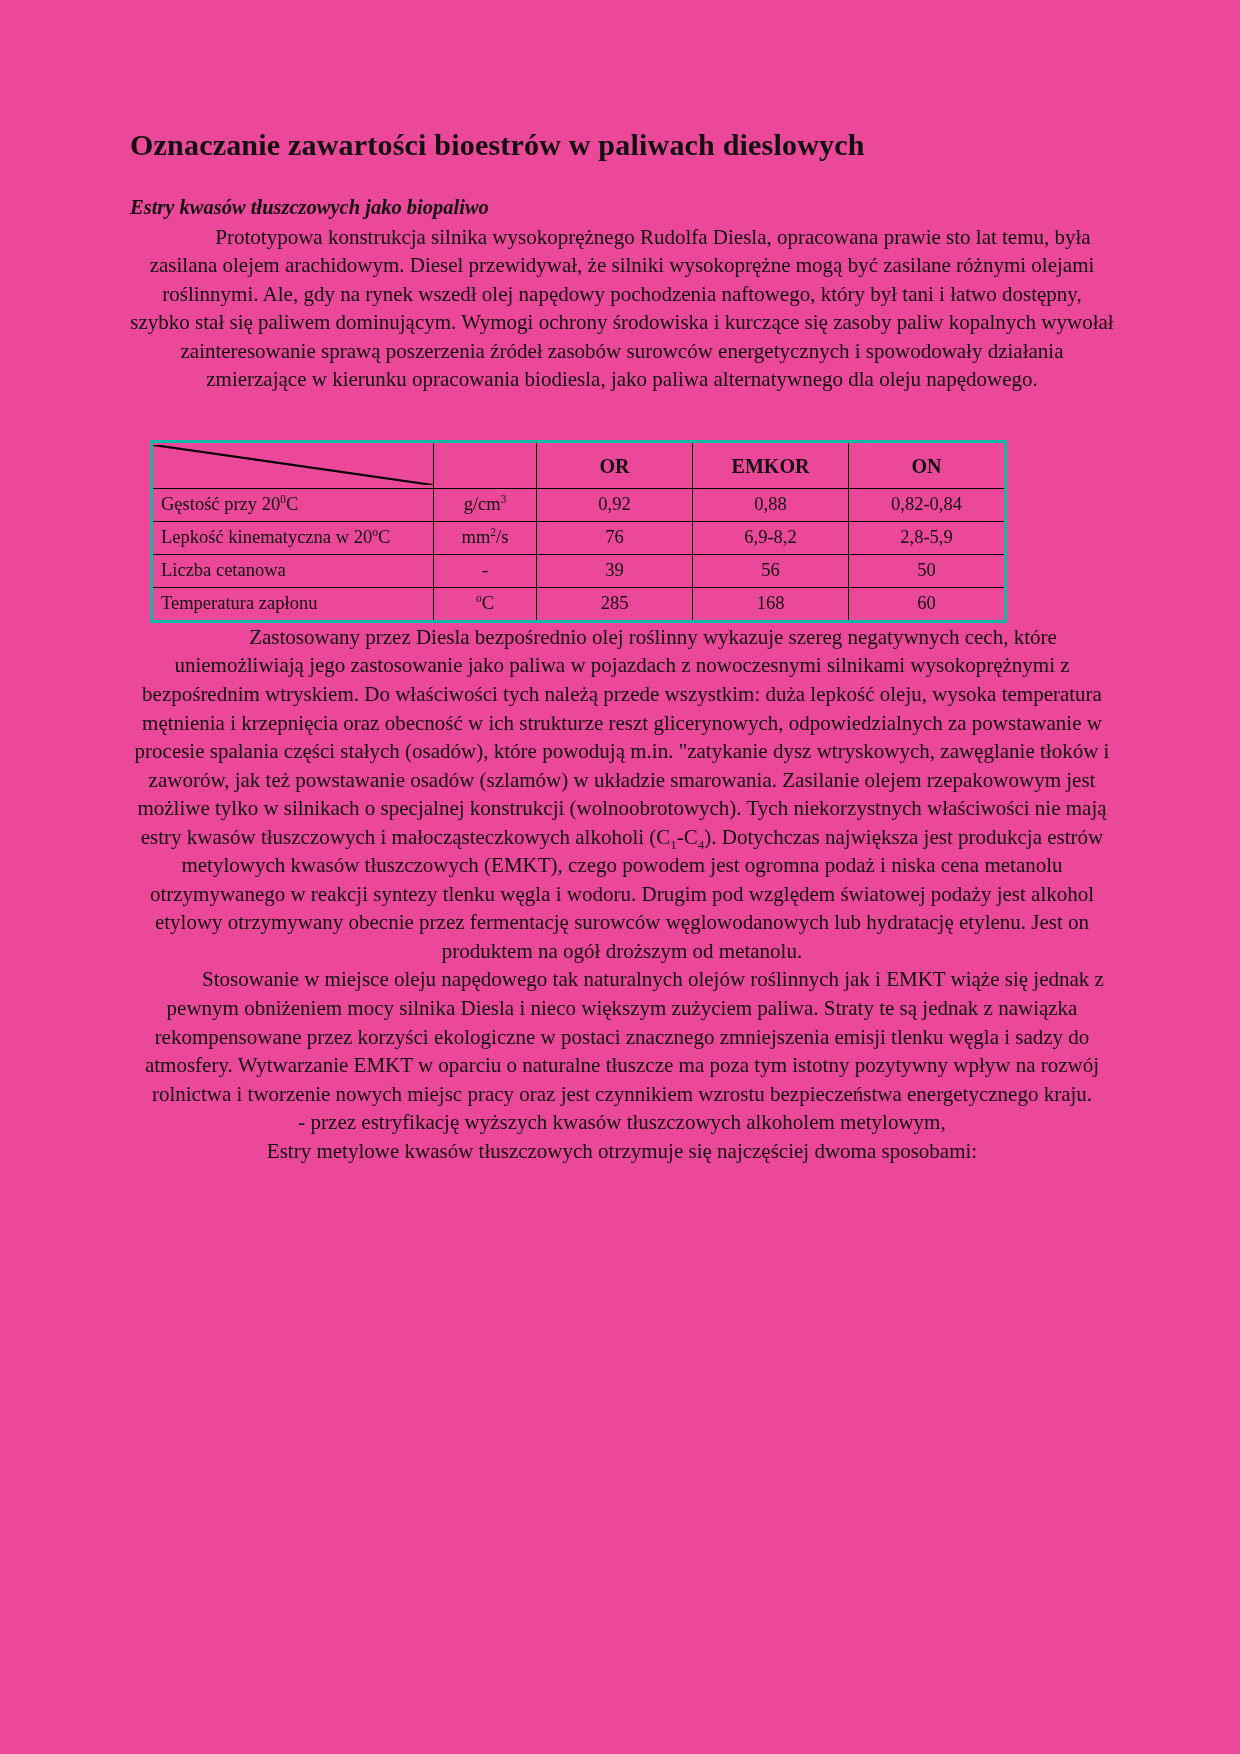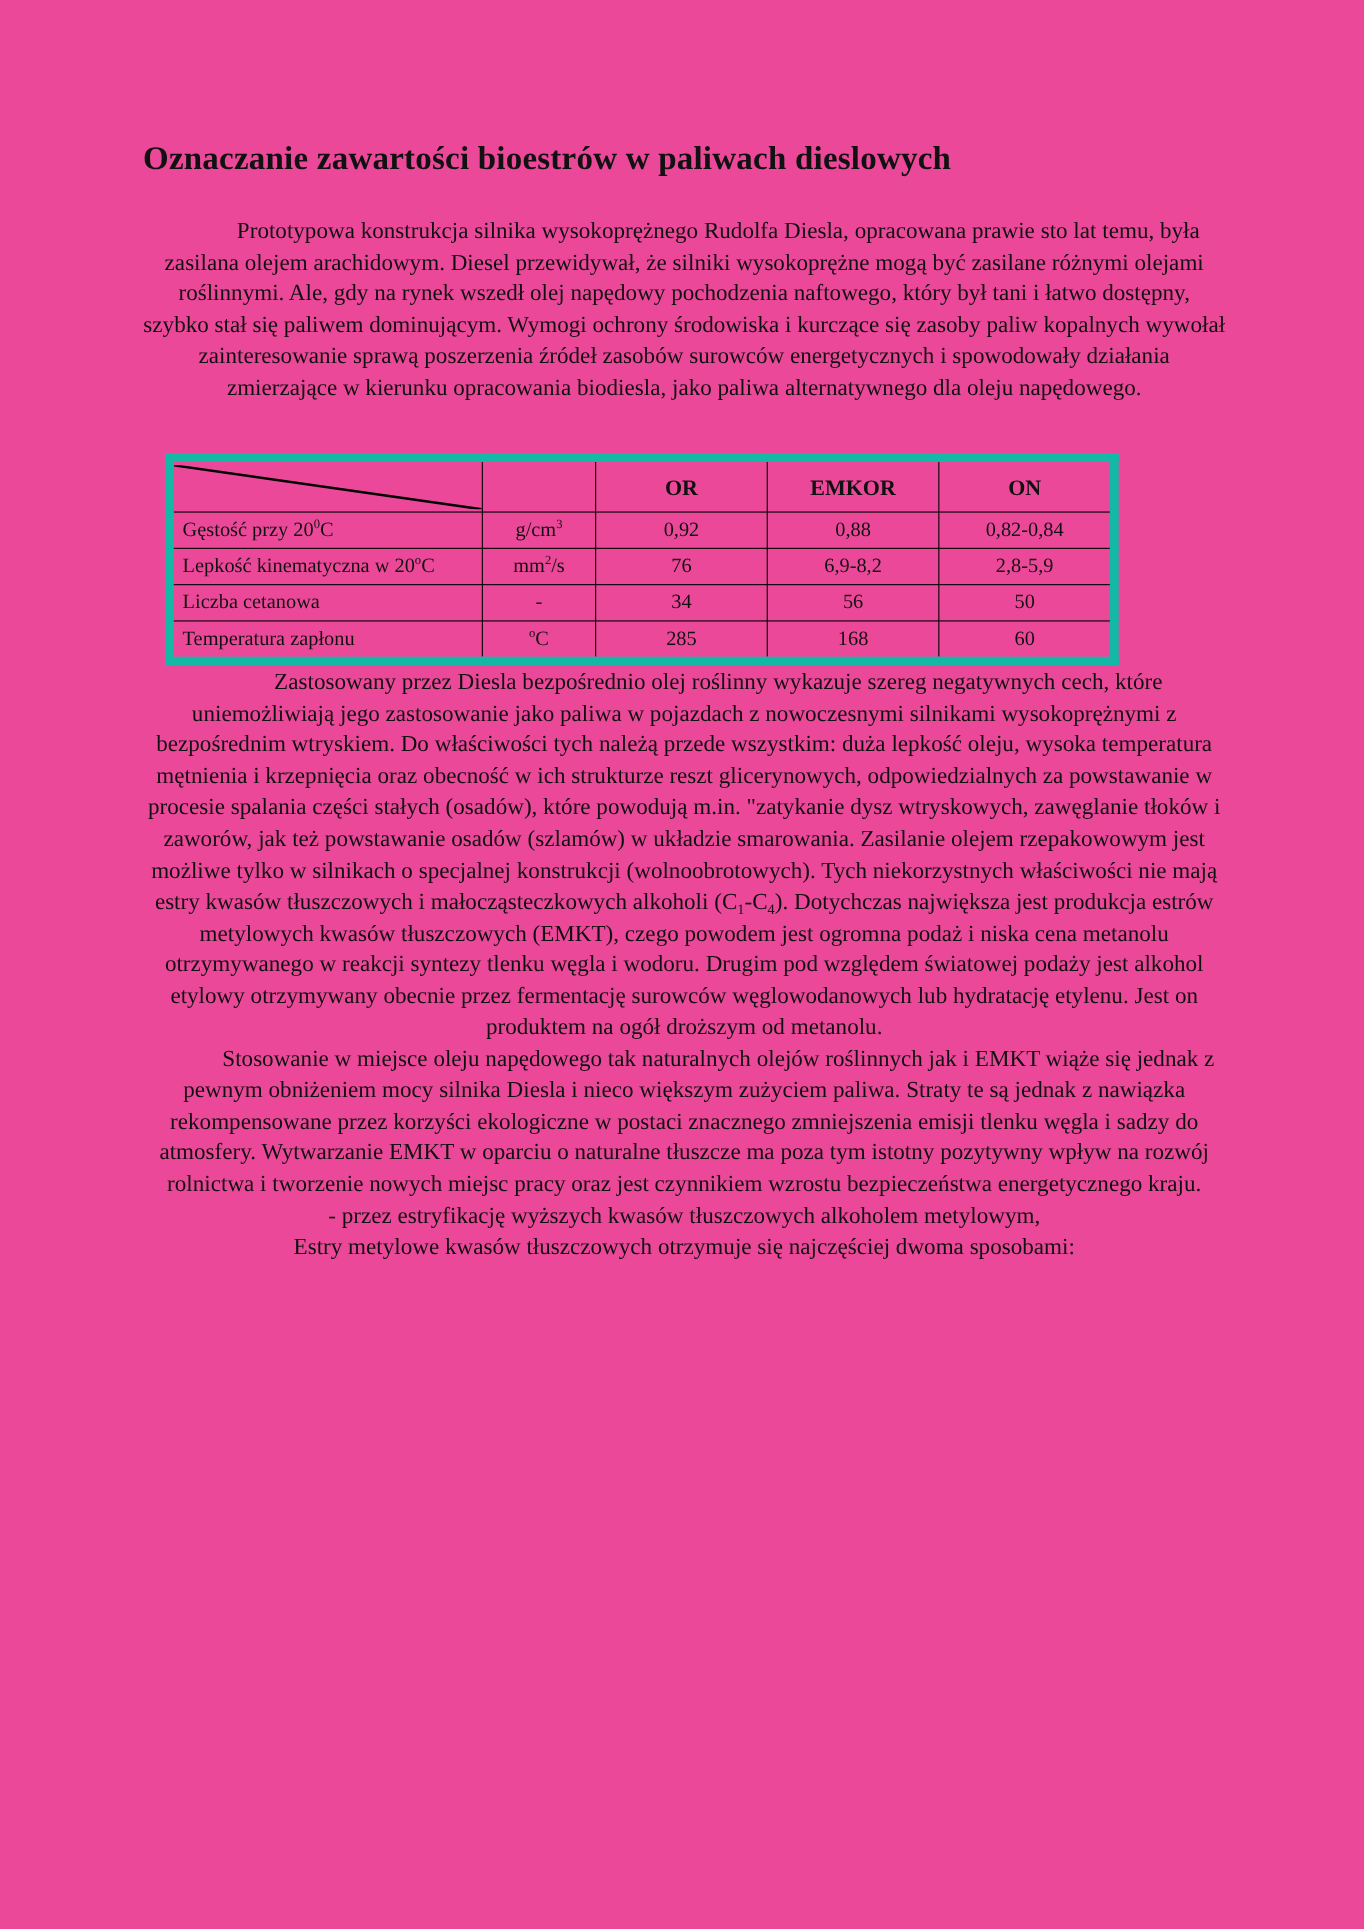--- a/index.html
+++ b/index.html
@@ -94,32 +94,33 @@
     padding: 0 !important;
     overflow: hidden;
   }
   .corner-cell svg { display: block; }
 
   .two-line { line-height: 1.25; padding-top: 5px; padding-bottom: 5px; }
 
   sup { font-size: 0.62em; vertical-align: super; line-height: 0; }
   sub { font-size: 0.62em; vertical-align: sub; line-height: 0; }
 
-  .outer-frame { border: 8px solid #14b8a6; margin-top: 46px; }
+  .outer-frame { border: 3px solid #14b8a6; margin-top: 46px; }
 
   .after-table { margin-top: 46px; }
   .tight { margin-top: 0; }
 </style>
 </head>
 <body>
 
 <div class="page">
 
   <h1 class="doc-title">Oznaczanie zawartości bioestrów w paliwach dieslowych</h1>
 
+  <div class="section-head">Estry kwasów tłuszczowych jako biopaliwo</div>
 
   <p class="body indent">Prototypowa konstrukcja silnika wysokoprężnego Rudolfa Diesla, opracowana prawie sto lat temu, była zasilana olejem arachidowym. Diesel przewidywał, że silniki wysokoprężne mogą być zasilane różnymi olejami roślinnymi. Ale, gdy na rynek wszedł olej napędowy pochodzenia naftowego, który był tani i łatwo dostępny, szybko stał się paliwem dominującym. Wymogi ochrony środowiska i kurczące się zasoby paliw kopalnych wywołał zainteresowanie sprawą poszerzenia źródeł zasobów surowców energetycznych i spowodowały działania zmierzające w kierunku opracowania biodiesla, jako paliwa alternatywnego dla oleju napędowego.</p>
 
 
   <div class="table-wrap">
     <table class="props outer-frame">
       <thead>
         <tr>
           <td class="c-name corner-cell">
             <svg width="280" height="40" viewBox="0 0 280 40">
@@ -143,21 +144,21 @@
         <tr>
           <td class="c-name"><span>Lepkość kinematyczna w 20</span><sup>o</sup><span>C</span></td>
           <td class="c-unit"><span>mm</span><sup>2</sup><span>/s</span></td>
           <td class="c-val">76</td>
           <td class="c-val">6,9-8,2</td>
           <td class="c-val">2,8-5,9</td>
         </tr>
         <tr>
           <td class="c-name">Liczba cetanowa</td>
           <td class="c-unit">-</td>
-          <td class="c-val">34</td>
+          <td class="c-val">39</td>
           <td class="c-val">56</td>
           <td class="c-val">50</td>
         </tr>
         <tr>
           <td class="c-name">Temperatura zapłonu</td>
           <td class="c-unit"><sup>o</sup><span>C</span></td>
           <td class="c-val">285</td>
           <td class="c-val">168</td>
           <td class="c-val">60</td>
         </tr>

